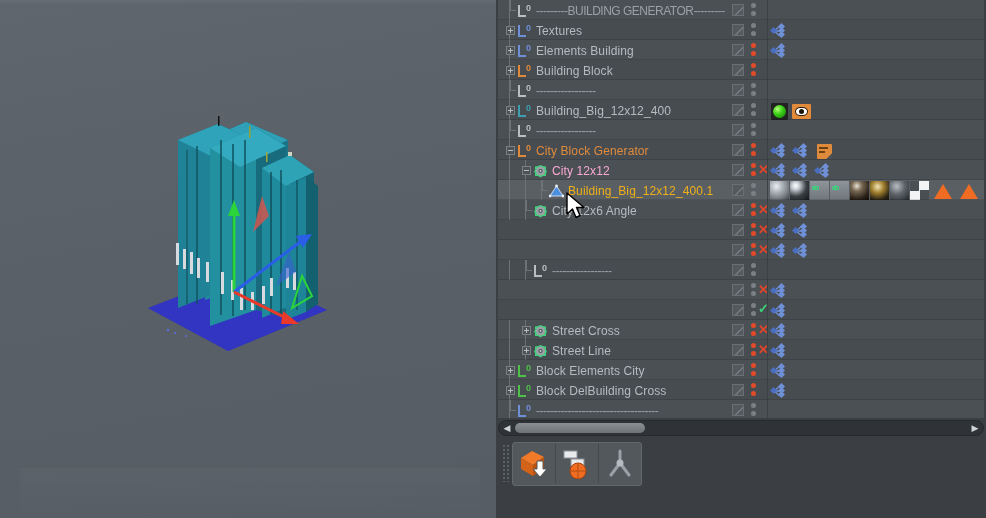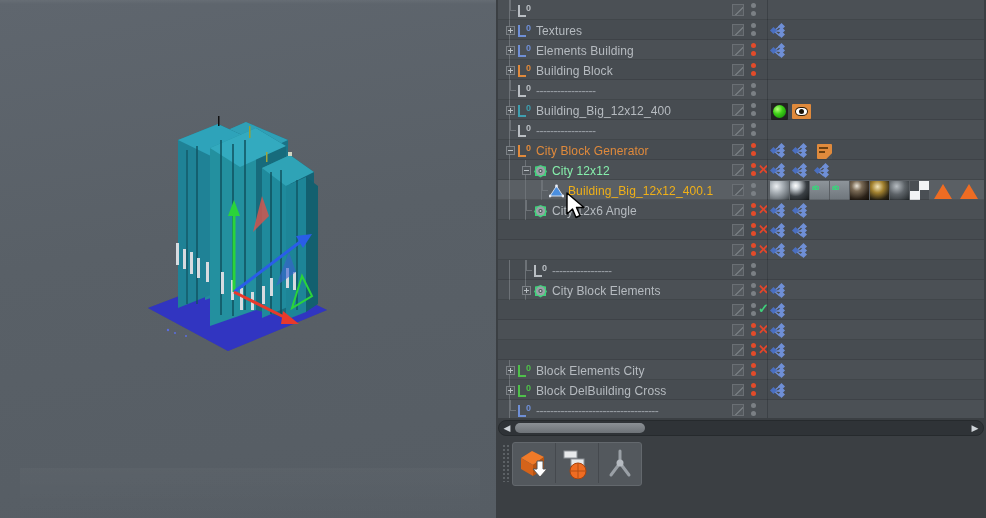--- a/index.html
+++ b/index.html
@@ -43,21 +43,21 @@
   .nullicon b{position:absolute;right:1px;top:0px;font-size:9px;font-weight:bold;line-height:9px;font-family:"Liberation Sans",sans-serif;}
 
   .gearicon{display:inline-block;width:15px;height:14px;vertical-align:middle;margin-right:4px;position:relative;}
   .gearicon svg{display:block;}
   .polyicon{display:inline-block;width:15px;height:14px;vertical-align:middle;margin-right:4px;}
   .polyicon svg{display:block;}
 
   .lbl{font-size:12px;vertical-align:middle;letter-spacing:.1px;}
   .lbl.dim{color:#b6bbc0;}
   .lbl.orange{color:#e08a3c;}
-  .lbl.tan{color:#86efac;text-align:center;}
+  .lbl.tan{color:#f9a8d4;text-align:center;}
   .lbl.yellow{color:#f0b018;}
   .lbl.dash{color:#9aa0a6;letter-spacing:-.5px;}
 
   
   .col-flags{position:absolute;left:232px;top:0;width:38px;height:20px;}
   .editbox{position:absolute;left:2px;top:4px;width:12px;height:12px;background:#54595e;
     border:1px solid #6a6f74;box-sizing:border-box;overflow:hidden;}
   .editbox:after{content:"";position:absolute;left:-3px;top:5px;width:20px;height:1px;background:#82878c;transform:rotate(-45deg);}
   .dots{position:absolute;left:20px;top:3px;width:8px;height:14px;}
   .dot{position:absolute;left:1px;width:5px;height:5px;border-radius:3px;background:#7b8085;}
@@ -192,21 +192,21 @@
         <path d="M262 196 L253 232 L269 216 Z" fill="#d1564f" opacity=".85"></path>
         <path d="M289 252 L276 286 L296 272 Z" fill="#3a5fd0" opacity=".6"></path>
         <path d="M302 276 L292 308 L312 296 Z" fill="none" stroke="#2ad43a" stroke-width="2"></path>
       </g>
     </svg>
   </div>
 
   <div id="om">
     <div id="tree">
         <div class="row a">
-          <div class="namecell"><span class="tick" style="left:11px;top:0;height:20px;"></span><span style="display:inline-block;width:8px;"></span><span class="elbow"></span><span class="nullicon" style="color:#b9bec3"><i></i><b>0</b></span></div>
+          <div class="namecell"><span class="tick" style="left:11px;top:0;height:20px;"></span><span style="display:inline-block;width:8px;"></span><span class="elbow"></span><span class="nullicon" style="color:#b9bec3"><i></i><b>0</b></span><span class="lbl dash">---------BUILDING GENERATOR---------</span></div>
           <div class="col-flags">
             <span class="editbox"></span>
             <span class="dots">
               <span class="dot top"></span>
               <span class="dot bot"></span>
             </span>
           </div>
           <span class="divline"></span>
           <div class="col-tags"></div>
           <span class="sep"></span>
@@ -469,83 +469,89 @@
             <span class="dots">
               <span class="dot top"></span>
               <span class="dot bot"></span>
             </span>
           </div>
           <span class="divline"></span>
           <div class="col-tags"></div>
           <span class="sep"></span>
         </div>
         <div class="row a">
+          <div class="col-flags">
+            <span class="editbox"></span>
+            <span class="dots">
+              <span class="dot top"></span>
+              <span class="dot bot"></span>
+            </span>
+            <span class="xm">✕</span>
+          </div>
+          <span class="divline"></span>
+          <div class="col-tags"><span class="tagxp"><svg width="22" height="18" viewBox="0 0 22 18">
+                <path d="M4 9 L10 4 M4 9 L10 9 M4 9 L10 14" stroke="#6f8fd6" stroke-width="1.4" fill="none"></path>
+                <rect x="1" y="6" width="5" height="5" fill="#4a6fc0" transform="rotate(45 3.5 8.5)"></rect>
+                <rect x="9" y="2" width="5" height="5" fill="#6f8fd6" transform="rotate(45 11.5 4.5)"></rect>
+                <rect x="9" y="6" width="5" height="5" fill="#6f8fd6" transform="rotate(45 11.5 8.5)"></rect>
+                <rect x="9" y="10" width="5" height="5" fill="#6f8fd6" transform="rotate(45 11.5 12.5)"></rect>
+              </svg></span></div>
+          <span class="sep"></span>
+        </div>
+        <div class="row b">
+          <div class="col-flags">
+            <span class="editbox"></span>
+            <span class="dots">
+              <span class="dot top"></span>
+              <span class="dot bot"></span>
+            </span>
+            <span class="ck">✓</span>
+          </div>
+          <span class="divline"></span>
+          <div class="col-tags"><span class="tagxp"><svg width="22" height="18" viewBox="0 0 22 18">
+                <path d="M4 9 L10 4 M4 9 L10 9 M4 9 L10 14" stroke="#6f8fd6" stroke-width="1.4" fill="none"></path>
+                <rect x="1" y="6" width="5" height="5" fill="#4a6fc0" transform="rotate(45 3.5 8.5)"></rect>
+                <rect x="9" y="2" width="5" height="5" fill="#6f8fd6" transform="rotate(45 11.5 4.5)"></rect>
+                <rect x="9" y="6" width="5" height="5" fill="#6f8fd6" transform="rotate(45 11.5 8.5)"></rect>
+                <rect x="9" y="10" width="5" height="5" fill="#6f8fd6" transform="rotate(45 11.5 12.5)"></rect>
+              </svg></span></div>
+          <span class="sep"></span>
+        </div>
+        <div class="row a">
           <div class="namecell"><span class="tick" style="left:11px;top:0;height:20px;"></span><span class="tick" style="left:27px;top:0;height:20px;"></span><span style="display:inline-block;width:24px;"></span><span class="plus closed"></span><span class="gearicon"><svg width="15" height="14" viewBox="0 0 15 14">
                 <path d="M7.5 1 L10 2 L13 2.5 L13 6 L14 7.5 L13 9 L13 12 L10 12 L7.5 13.5 L5 12 L2 12 L2 9 L1 7.5 L2 6 L2 2.5 L5 2 Z" fill="#3fd07a"></path>
                 <circle cx="7.5" cy="7" r="4.6" fill="#9aa0a6"></circle>
                 <circle cx="7.5" cy="7" r="2.1" fill="#4a4f54"></circle>
                 <circle cx="7.5" cy="7" r="1" fill="#c8ced3"></circle>
-              </svg></span><span class="lbl dim">City Block Elements</span></div>
-          <div class="col-flags">
-            <span class="editbox"></span>
-            <span class="dots">
-              <span class="dot top"></span>
-              <span class="dot bot"></span>
+              </svg></span><span class="lbl dim">Street Cross</span></div>
+          <div class="col-flags">
+            <span class="editbox"></span>
+            <span class="dots">
+              <span class="dot top on"></span>
+              <span class="dot bot on"></span>
             </span>
             <span class="xm">✕</span>
           </div>
           <span class="divline"></span>
           <div class="col-tags"><span class="tagxp"><svg width="22" height="18" viewBox="0 0 22 18">
                 <path d="M4 9 L10 4 M4 9 L10 9 M4 9 L10 14" stroke="#6f8fd6" stroke-width="1.4" fill="none"></path>
                 <rect x="1" y="6" width="5" height="5" fill="#4a6fc0" transform="rotate(45 3.5 8.5)"></rect>
                 <rect x="9" y="2" width="5" height="5" fill="#6f8fd6" transform="rotate(45 11.5 4.5)"></rect>
                 <rect x="9" y="6" width="5" height="5" fill="#6f8fd6" transform="rotate(45 11.5 8.5)"></rect>
                 <rect x="9" y="10" width="5" height="5" fill="#6f8fd6" transform="rotate(45 11.5 12.5)"></rect>
               </svg></span></div>
           <span class="sep"></span>
         </div>
         <div class="row b">
-          <div class="col-flags">
-            <span class="editbox"></span>
-            <span class="dots">
-              <span class="dot top"></span>
-              <span class="dot bot"></span>
-            </span>
-            <span class="ck">✓</span>
-          </div>
-          <span class="divline"></span>
-          <div class="col-tags"><span class="tagxp"><svg width="22" height="18" viewBox="0 0 22 18">
-                <path d="M4 9 L10 4 M4 9 L10 9 M4 9 L10 14" stroke="#6f8fd6" stroke-width="1.4" fill="none"></path>
-                <rect x="1" y="6" width="5" height="5" fill="#4a6fc0" transform="rotate(45 3.5 8.5)"></rect>
-                <rect x="9" y="2" width="5" height="5" fill="#6f8fd6" transform="rotate(45 11.5 4.5)"></rect>
-                <rect x="9" y="6" width="5" height="5" fill="#6f8fd6" transform="rotate(45 11.5 8.5)"></rect>
-                <rect x="9" y="10" width="5" height="5" fill="#6f8fd6" transform="rotate(45 11.5 12.5)"></rect>
-              </svg></span></div>
-          <span class="sep"></span>
-        </div>
-        <div class="row a">
-          <div class="col-flags">
-            <span class="editbox"></span>
-            <span class="dots">
-              <span class="dot top on"></span>
-              <span class="dot bot on"></span>
-            </span>
-            <span class="xm">✕</span>
-          </div>
-          <span class="divline"></span>
-          <div class="col-tags"><span class="tagxp"><svg width="22" height="18" viewBox="0 0 22 18">
-                <path d="M4 9 L10 4 M4 9 L10 9 M4 9 L10 14" stroke="#6f8fd6" stroke-width="1.4" fill="none"></path>
-                <rect x="1" y="6" width="5" height="5" fill="#4a6fc0" transform="rotate(45 3.5 8.5)"></rect>
-                <rect x="9" y="2" width="5" height="5" fill="#6f8fd6" transform="rotate(45 11.5 4.5)"></rect>
-                <rect x="9" y="6" width="5" height="5" fill="#6f8fd6" transform="rotate(45 11.5 8.5)"></rect>
-                <rect x="9" y="10" width="5" height="5" fill="#6f8fd6" transform="rotate(45 11.5 12.5)"></rect>
-              </svg></span></div>
-          <span class="sep"></span>
-        </div>
-        <div class="row b">
+          <div class="namecell"><span class="tick" style="left:11px;top:0;height:20px;"></span><span class="tick" style="left:27px;top:0;height:20px;"></span><span style="display:inline-block;width:24px;"></span><span class="plus closed"></span><span class="gearicon"><svg width="15" height="14" viewBox="0 0 15 14">
+                <path d="M7.5 1 L10 2 L13 2.5 L13 6 L14 7.5 L13 9 L13 12 L10 12 L7.5 13.5 L5 12 L2 12 L2 9 L1 7.5 L2 6 L2 2.5 L5 2 Z" fill="#3fd07a"></path>
+                <circle cx="7.5" cy="7" r="4.6" fill="#9aa0a6"></circle>
+                <circle cx="7.5" cy="7" r="2.1" fill="#4a4f54"></circle>
+                <circle cx="7.5" cy="7" r="1" fill="#c8ced3"></circle>
+              </svg></span><span class="lbl dim">Street Line</span></div>
           <div class="col-flags">
             <span class="editbox"></span>
             <span class="dots">
               <span class="dot top on"></span>
               <span class="dot bot on"></span>
             </span>
             <span class="xm">✕</span>
           </div>
           <span class="divline"></span>
           <div class="col-tags"><span class="tagxp"><svg width="22" height="18" viewBox="0 0 22 18">

